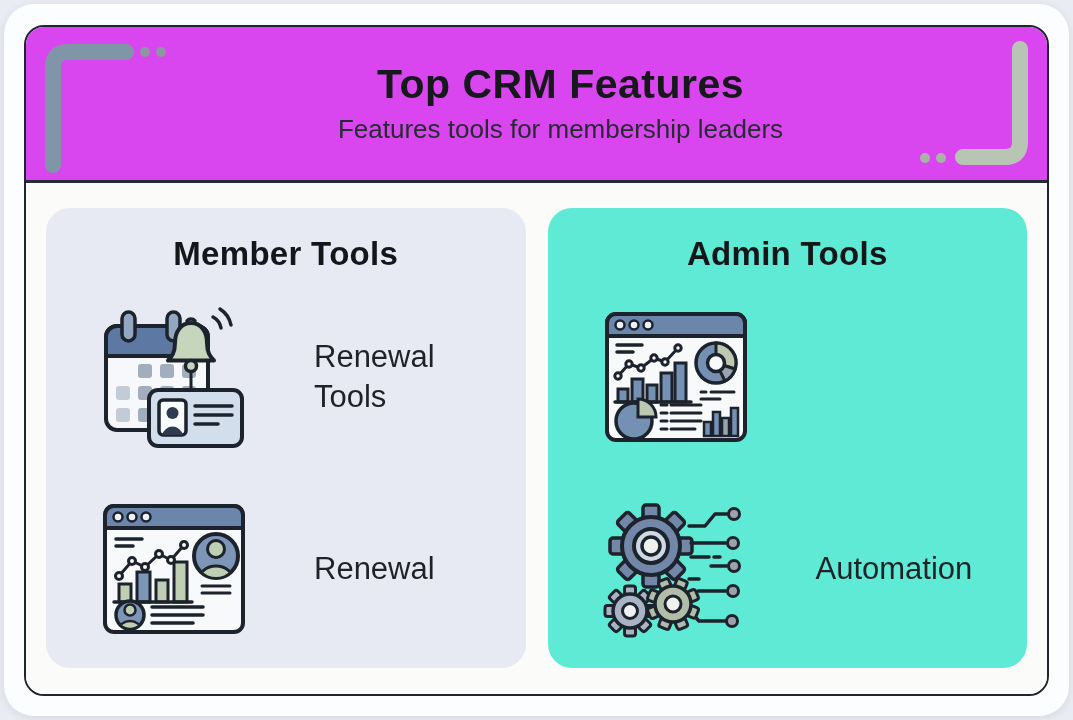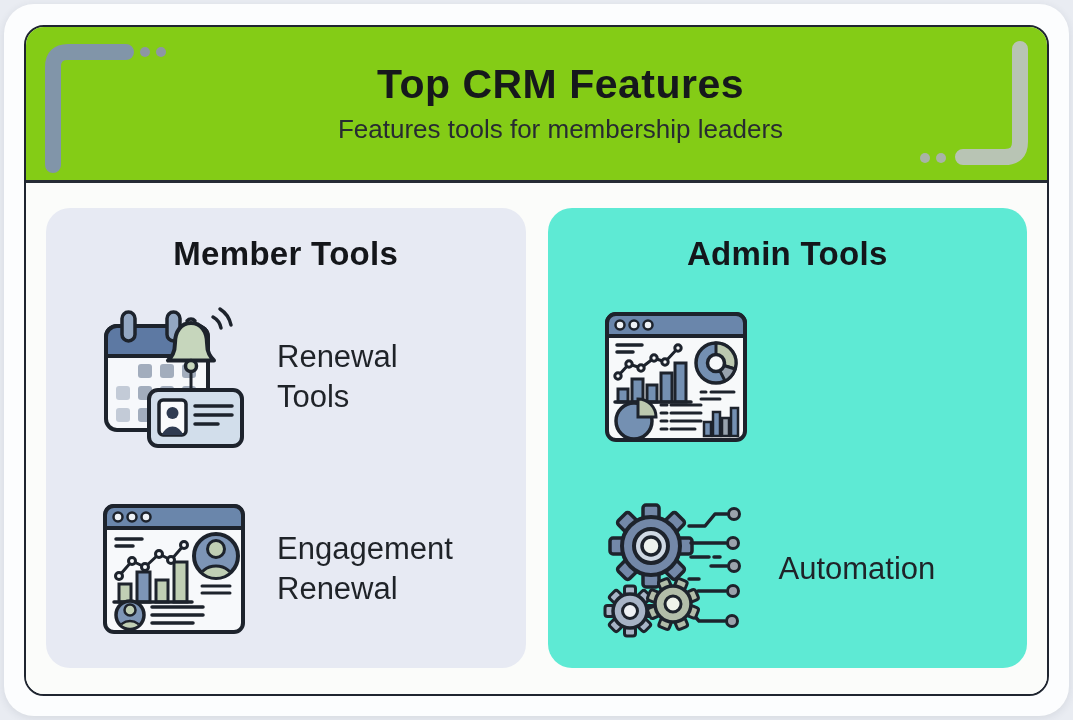--- a/index.html
+++ b/index.html
@@ -13,21 +13,21 @@
     position:absolute;left:4px;top:4px;right:4px;bottom:4px;
     background:#fcfdfe;border-radius:30px;
     box-shadow:0 2px 8px rgba(40,50,70,.10);
   }
   .inner-card{
     position:absolute;left:24px;top:25px;width:1025px;height:671px;
     box-sizing:border-box;border:2.5px solid #1f2530;border-radius:20px;
     overflow:hidden;display:flex;flex-direction:column;background:#fbfcfa;
   }
   .header{
-    height:153px;flex:0 0 153px;background:#84cc16;
+    height:153px;flex:0 0 153px;background:#d946ef;
     border-bottom:3px solid #262c35;position:relative;text-align:center;padding-left:48px;
   }
   .title{
     margin:34px 0 0;font-size:41px;line-height:46px;font-weight:800;
     letter-spacing:.5px;color:#16181c;
   }
   .subtitle{
     margin:7px 0 0;font-size:26px;line-height:30px;font-weight:400;color:#272b31;
   }
   .corner-svg{position:absolute;pointer-events:none;}
@@ -47,21 +47,21 @@
     display:flex;align-items:center;gap:28px;height:150px;
     padding-left:53px;box-sizing:border-box;
   }
   .row-1{margin-top:28px;}
   .row-2{margin-top:42px;}
   .icon-box{width:150px;height:150px;flex:0 0 150px;}
   .item-label{
     font-size:31px;line-height:40px;font-weight:400;color:#1f2328;
     white-space:nowrap;
   }
-  .item-label span{display:block;}
+  .item-label span{display:block;margin-left:37px;}
 </style>
 </head>
 <body>
 
 <div class="outer-card"></div>
 
 <div class="inner-card">
 
   <div class="header">
     <svg class="corner-svg corner-left" width="130" height="135" viewBox="0 0 130 135">
@@ -169,21 +169,20 @@
 
             <circle cx="31" cy="121" r="14" fill="#7d95b6" stroke="#1d232c" stroke-width="3.5"></circle>
             <g clip-path="url(#avclip2)">
               <path d="M20,136 a11,9 0 0 1 22,0 z" fill="#c0cfb4" stroke="#1d232c" stroke-width="2.5"></path>
             </g>
             <circle cx="31" cy="116" r="5.5" fill="#c0cfb4" stroke="#1d232c" stroke-width="2.5"></circle>
             <path d="M53,113 h51 M53,121 h51 M53,129 h41" fill="none" stroke="#1d232c" stroke-width="3.5" stroke-linecap="round"></path>
           </svg>
         </div>
         <div class="item-label">
-          <span>Engagement</span>
           <span>Renewal</span>
         </div>
       </div>
     </div>
 
     <div class="panel panel-admin">
       <h2 class="panel-title">Admin Tools</h2>
 
       <div class="row row-1">
         <div class="icon-box">

